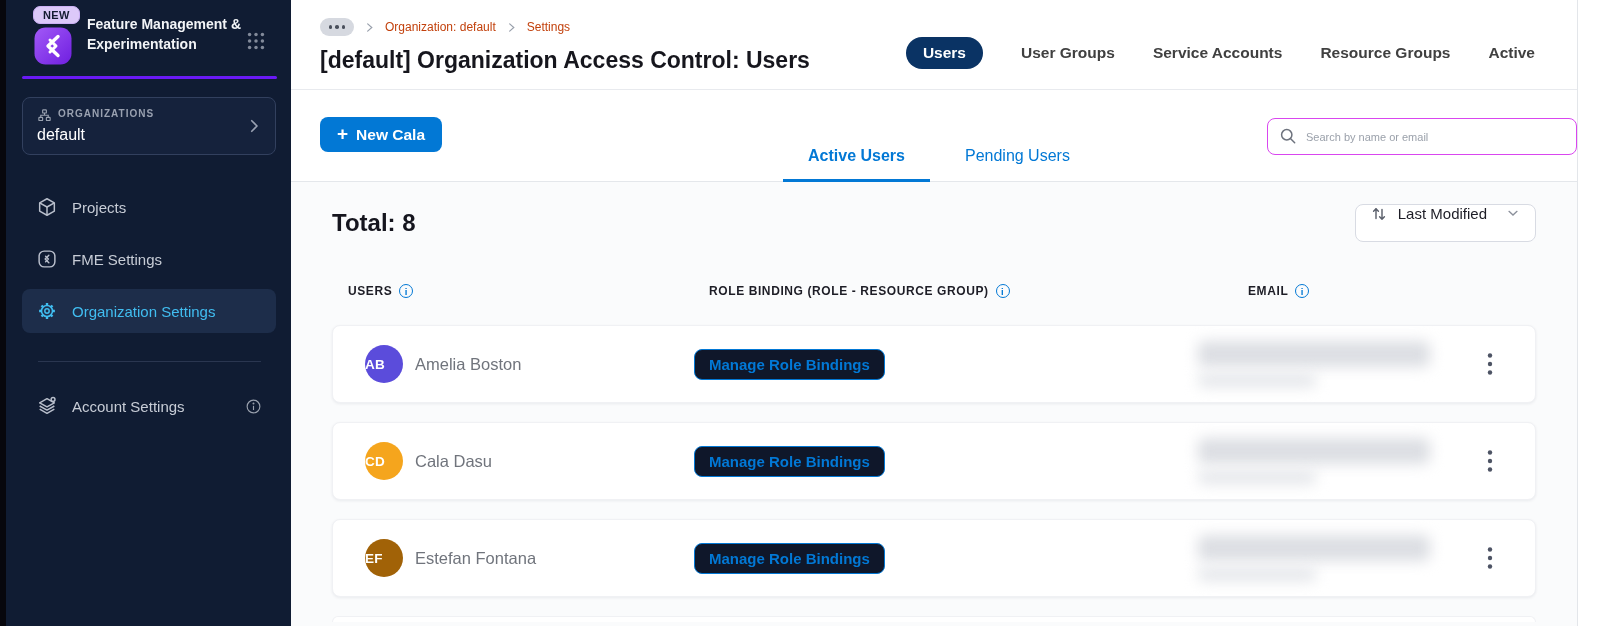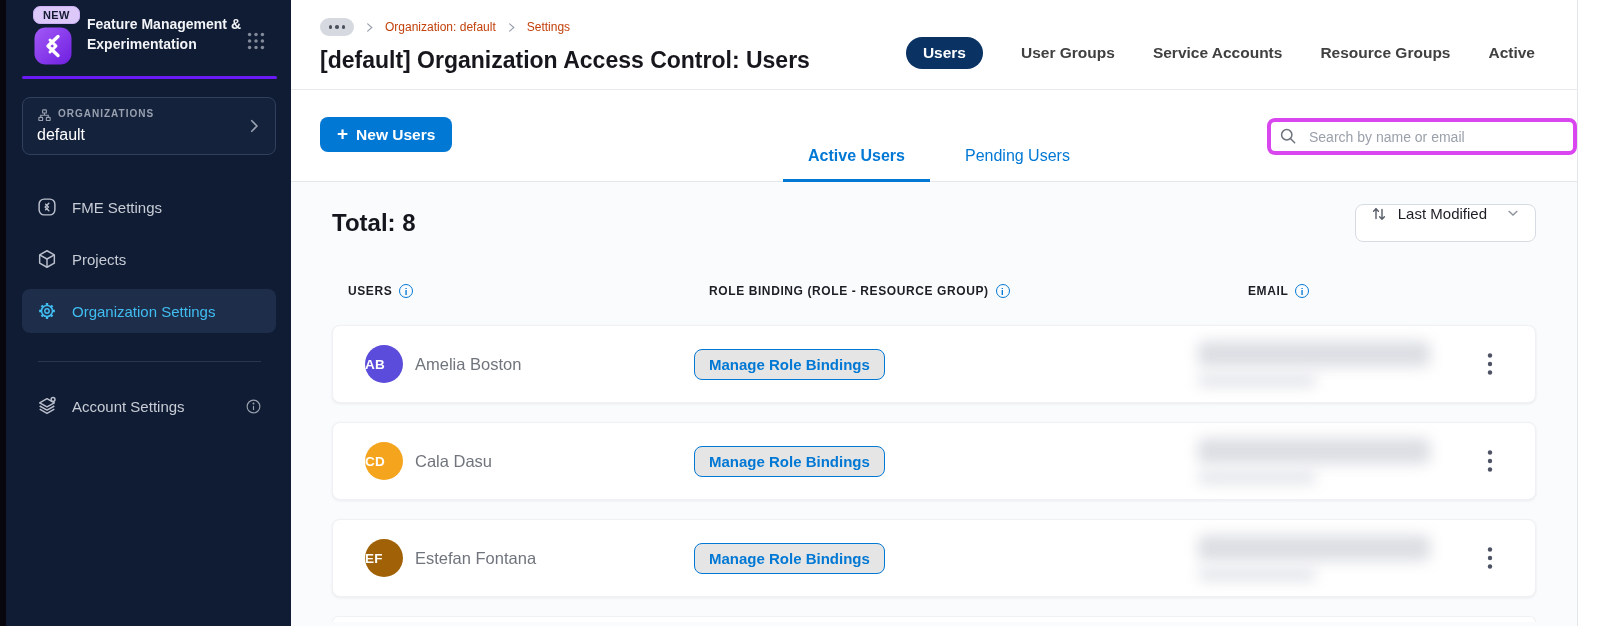--- a/index.html
+++ b/index.html
@@ -64,22 +64,22 @@
   .toolbar { height:92px; background:#fff; position:relative; border-bottom:1px solid #e4e7eb; }
   .btn-primary { position:absolute; left:29px; top:27px; height:35px; background:#0278d5; color:#fff;
     border:none; border-radius:8px; font-size:15.5px; font-weight:bold; padding:0 17px;
     display:flex; align-items:center; gap:8px; cursor:pointer; font-family:inherit; }
   .btn-primary .plus { font-size:19px; font-weight:600; line-height:1; margin-top:-2px; }
   .mid-tabs { position:absolute; left:492px; bottom:-1px; display:flex; gap:10px; }
   .mid-tab { padding:0 25px 14px 25px; font-size:16px; color:#0278d5; cursor:pointer;
     border-bottom:3px solid transparent; font-weight:500; }
   .mid-tab.active { border-bottom-color:#0278d5; font-weight:600; }
   .search-wrap { position:absolute; right:0; top:28px; width:310px; height:37px; }
-  .search-input { width:100%; height:100%; border:4px solid #d946ef; border-radius:8px;
-    padding:0 12px 0 38px; font-size:14px; color:#333; outline:none; font-family:inherit; background:#fff; }
+  .search-input { width:100%; height:100%; border:1px solid #d946ef; border-radius:8px;
+    padding:0 12px 0 38px; font-size:11px; color:#333; outline:none; font-family:inherit; background:#fff; }
   .search-input::placeholder { color:#9ba1ab; }
   .search-ic { position:absolute; left:11px; top:8px; color:#6d727d; pointer-events:none; }
 
   .body { flex:1; background:#fafbfc; padding:22px 41px 0 41px; }
   .total-row { display:flex; justify-content:space-between; align-items:center; height:38px; }
   .total-label { font-size:24px; font-weight:bold; color:#15151e; }
   .sort-btn { height:38px; background:#fff; border:1px solid #d8dbe3; border-radius:8px;
     display:flex; align-items:flex-start; gap:10px; padding:0 14px; cursor:pointer; font-family:inherit; }
   .sort-btn .sort-label { font-size:15px; color:#1d1d26; }
   .sort-btn .sort-ic { color:#5a5f6b; display:flex; }
@@ -92,21 +92,21 @@
     font-size:9.5px; font-weight:bold; display:inline-flex; align-items:center; justify-content:center;
     font-style:normal; flex-shrink:0; }
 
   .rows { margin-top:27px; display:flex; flex-direction:column; gap:19px; }
   .user-card { background:#fff; border-radius:8px; height:78px; box-shadow:0 1px 3px rgba(20,30,60,.07);
     border:1px solid #f0f1f4; display:grid; grid-template-columns:361px 539px 228px 1fr; align-items:center; }
   .cell-user { display:flex; align-items:center; gap:12px; padding-left:32px; }
   .avatar { width:38px; height:38px; border-radius:50%; color:#fff; font-size:13.5px; font-weight:bold;
     display:flex; align-items:center; letter-spacing:.3px; flex-shrink:0; }
   .user-name { font-size:16.5px; color:#70747c; }
-  .btn-outline { background:#e5e5e5; border:1.5px solid #0278d5; color:#0278d5; border-radius:8px;
+  .btn-outline { background:#0f172a; border:1.5px solid #0278d5; color:#0278d5; border-radius:8px;
     height:31px; padding:0 14px; font-size:15px; font-weight:bold; cursor:pointer;
     font-family:inherit; justify-self:start; }
   .cell-email { margin-left:-35px; }
   .blur1 { width:232px; height:26px; background:#dcdee3; border-radius:6px; filter:blur(7px); }
   .blur2 { width:118px; height:13px; background:#e3e5e9; border-radius:5px; filter:blur(7px); margin-top:7px; }
   .kebab { justify-self:center; margin-right:16px; background:none; border:none; cursor:pointer;
     padding:6px; display:flex; }
   .row-sliver { margin-top:19px; height:6px; background:#fff; border-radius:8px 8px 0 0;
     border:1px solid #f0f1f4; border-bottom:none; }
 </style>
@@ -161,37 +161,37 @@
         <div class="org-value">default</div>
       </div>
       <svg class="org-chevron" width="18" height="18" viewBox="0 0 24 24" fill="none" stroke="currentColor" stroke-width="2.2" stroke-linecap="round" stroke-linejoin="round">
         <polyline points="9,5 16,12 9,19"></polyline>
       </svg>
     </div>
 
     <div class="sb-nav">
       <div class="sb-item">
         <span class="sb-ic">
+          <svg width="22" height="22" viewBox="0 0 24 24" fill="none" stroke="currentColor" stroke-width="1.6" stroke-linejoin="round">
+            <path d="M12 3 L20 7.5 V16.5 L12 21 L4 16.5 V7.5 Z"></path>
+              <path d="M4 7.5 L12 12 L20 7.5"></path>
+              <path d="M12 12 V21"></path>
+          </svg>
+        </span>
+        <span>Projects</span>
+      </div>
+      <div class="sb-item">
+        <span class="sb-ic">
           <svg width="22" height="22" viewBox="0 0 24 24" fill="none" stroke="currentColor" stroke-width="1.6" stroke-linecap="round" stroke-linejoin="round">
             <rect x="3.4" y="3.4" width="17.2" height="17.2" rx="5.5"></rect>
             <polyline points="14,8 10,12 14,16"></polyline>
               <polyline points="10.5,9 13.5,12 10.5,15"></polyline>
           </svg>
         </span>
         <span>FME Settings</span>
-      </div>
-      <div class="sb-item">
-        <span class="sb-ic">
-          <svg width="22" height="22" viewBox="0 0 24 24" fill="none" stroke="currentColor" stroke-width="1.6" stroke-linejoin="round">
-            <path d="M12 3 L20 7.5 V16.5 L12 21 L4 16.5 V7.5 Z"></path>
-              <path d="M4 7.5 L12 12 L20 7.5"></path>
-              <path d="M12 12 V21"></path>
-          </svg>
-        </span>
-        <span>Projects</span>
       </div>
       <div class="sb-item active">
         <span class="sb-ic">
           <svg width="22" height="22" viewBox="0 0 24 24" fill="none" stroke="currentColor">
             <circle cx="12" cy="12" r="6" stroke-width="1.7"></circle>
             <circle cx="12" cy="12" r="2.4" stroke-width="1.6"></circle>
             <g stroke-width="2.6">
               <path d="M12 6 V3.4 M12 18 V20.6 M6 12 H3.4 M18 12 H20.6 M7.8 7.8 L6 6 M16.2 16.2 L18 18 M16.2 7.8 L18 6 M7.8 16.2 L6 18"></path>
             </g>
           </svg>
@@ -249,21 +249,21 @@
           <a class="top-tab">User Groups</a>
           <a class="top-tab">Service Accounts</a>
           <a class="top-tab">Resource Groups</a>
           <a class="top-tab">Active</a>
         </div>
       </header>
 
       <div class="toolbar">
         <button class="btn-primary">
           <span class="plus">+</span>
-          <span>New Users</span>
+          <span>New Cala</span>
         </button>
         <div class="mid-tabs">
           <div class="mid-tab active">Active Users</div>
           <div class="mid-tab">Pending Users</div>
         </div>
         <div class="search-wrap">
           <svg class="search-ic" width="20" height="20" viewBox="0 0 24 24" fill="none" stroke="currentColor" stroke-width="1.8" stroke-linecap="round">
             <circle cx="10.5" cy="10.5" r="6.2"></circle>
               <path d="M15.2 15.2 L20 20"></path>
           </svg>

